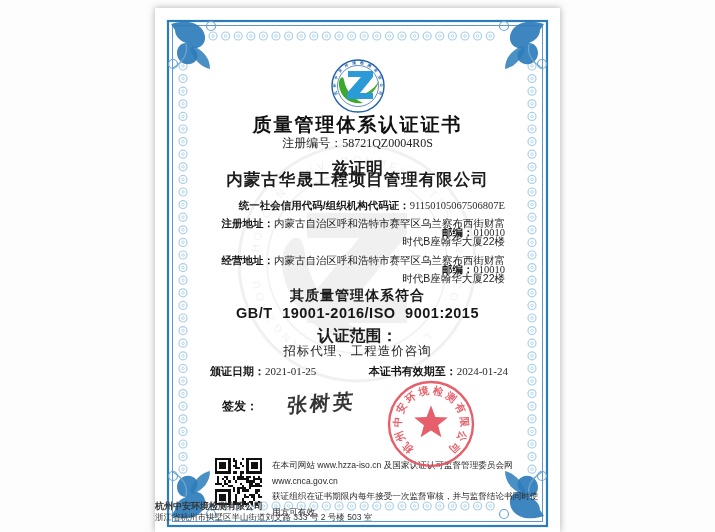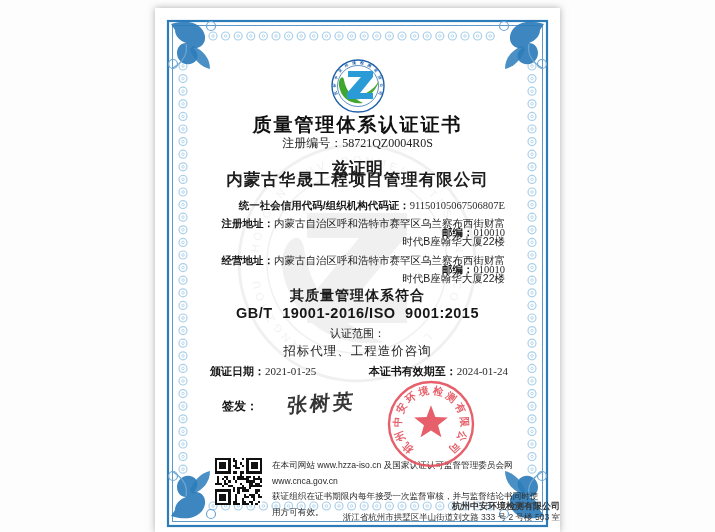--- a/index.html
+++ b/index.html
@@ -18,34 +18,34 @@
   .certify { top:149px; font-size:17px; font-weight:bold; }
   .company { top:161px; font-size:16.5px; font-weight:bold; letter-spacing:1px; }
   .leftline { position:absolute; left:57px; right:55px; text-align:right; font-size:10.5px; line-height:18px; }
   .credit { top:188px; }
   .lbl { font-weight:bold; color:#151515; }
   .val { font-family:"Liberation Serif", serif; color:#2a2a2a; }
   .addrbox { position:absolute; left:57px; right:55px; text-align:right; font-size:10.5px; line-height:18px; height:36px; }
   .zip { position:absolute; right:0; bottom:8px; }
   .conform { top:279px; font-size:14px; font-weight:bold; letter-spacing:1px; }
   .standard { top:297px; font-size:14.5px; font-weight:bold; letter-spacing:.5px; word-spacing:5px; color:#161616; }
-  .scopelbl { top:318px; font-size:11px; font-weight:normal; }
+  .scopelbl { top:318px; font-size:16px; font-weight:bold; }
   .scope { top:335px; font-size:12.5px; letter-spacing:1px; }
   .dates { position:absolute; top:356px; left:55px; right:52px; display:flex; justify-content:space-between;
            font-size:11px;gap:7px; }
   .dates .lbl { font-weight:bold; }
   .signrow { position:absolute; top:382px; left:67px; font-size:12px; }
   .signname { display:inline-block; margin-left:26px; font-size:20px; font-weight:bold;
               font-family:"DejaVu Serif", serif; transform:rotate(-4deg) skewX(-8deg); letter-spacing:3px;
               color:#1a1a1a; opacity:.88; }
   .stamp-svg { position:absolute; left:229px; top:369px; z-index:4; opacity:.92; }
   .bottom-info { position:absolute; left:60px; top:450px; right:14px; display:flex; z-index:3; }
   .qr-svg { width:47px; height:47px; flex:0 0 47px; }
   .vlines { margin-left:10px; font-size:8.6px; line-height:15.5px; color:#2a2a2a; text-align:left; }
-  .footer { position:absolute; left:0; right:0; top:493px; text-align:right; z-index:3; color:#333; }
+  .footer { position:absolute; left:0; right:0; top:493px; text-align:left; z-index:3; color:#333; }
   .f-name { font-size:9px; font-weight:bold; line-height:10.5px; }
   .f-addr, .f-phone { font-size:8.5px; line-height:10.5px; }
 </style>
 </head>
 <body>
 
 <div class="canvas">
   <div class="page">
 
     <svg class="wm" viewBox="0 0 290 290">

